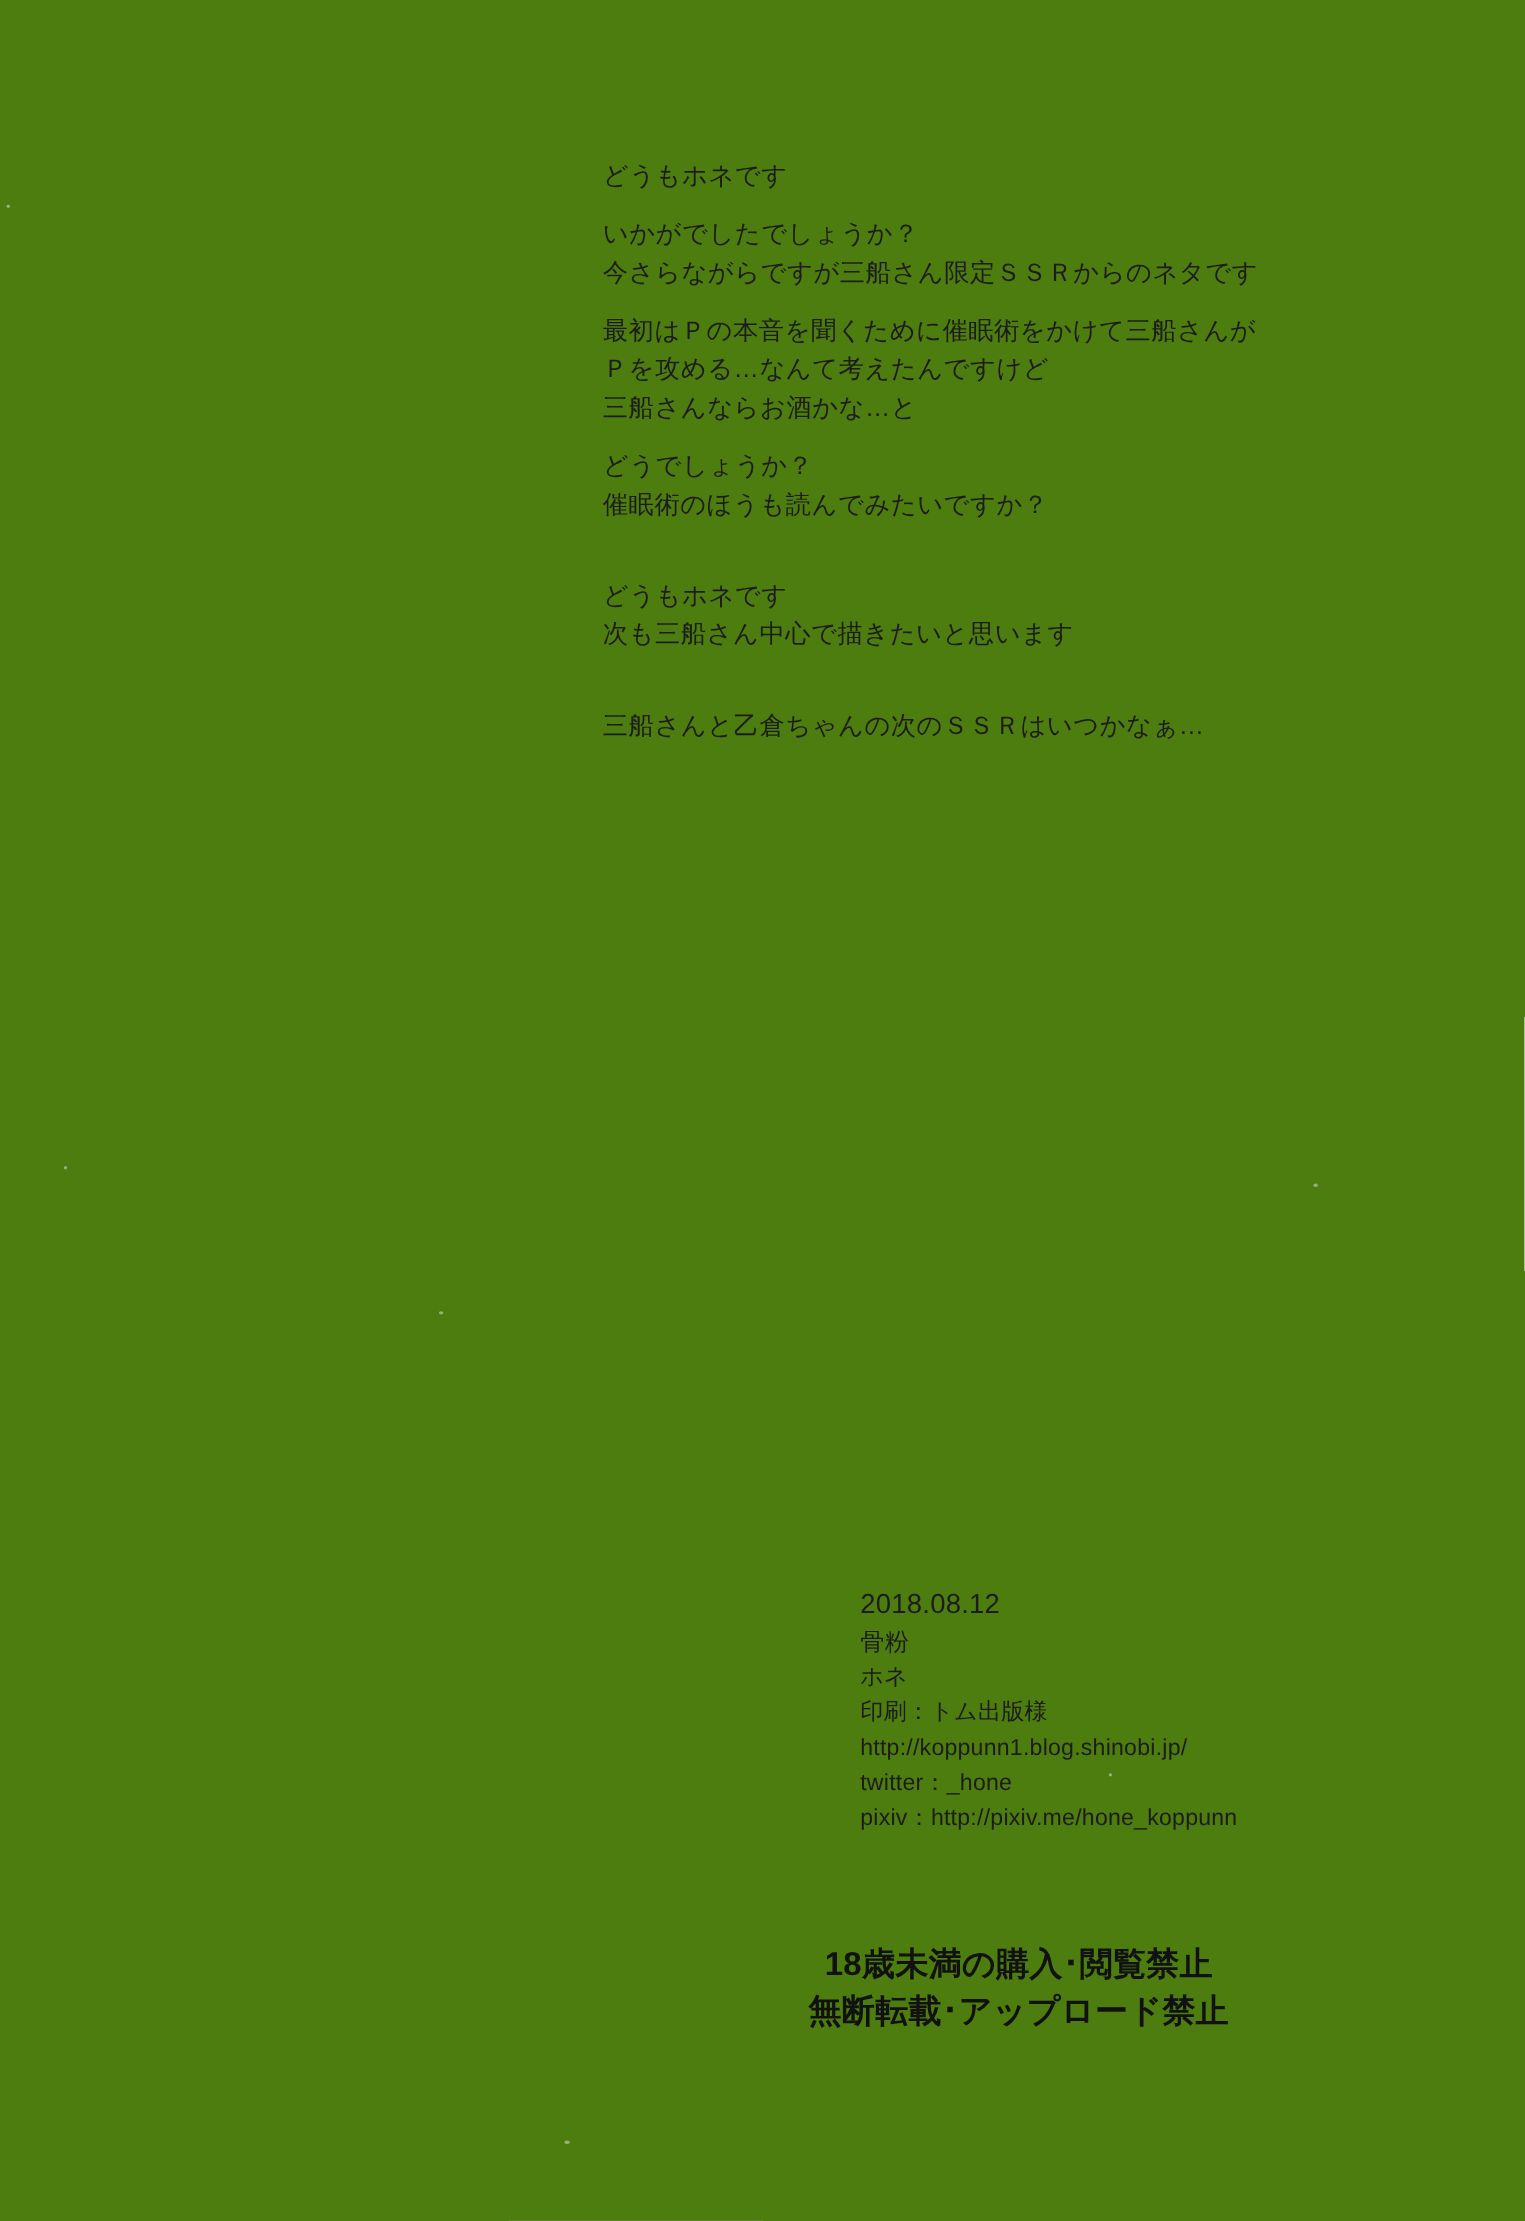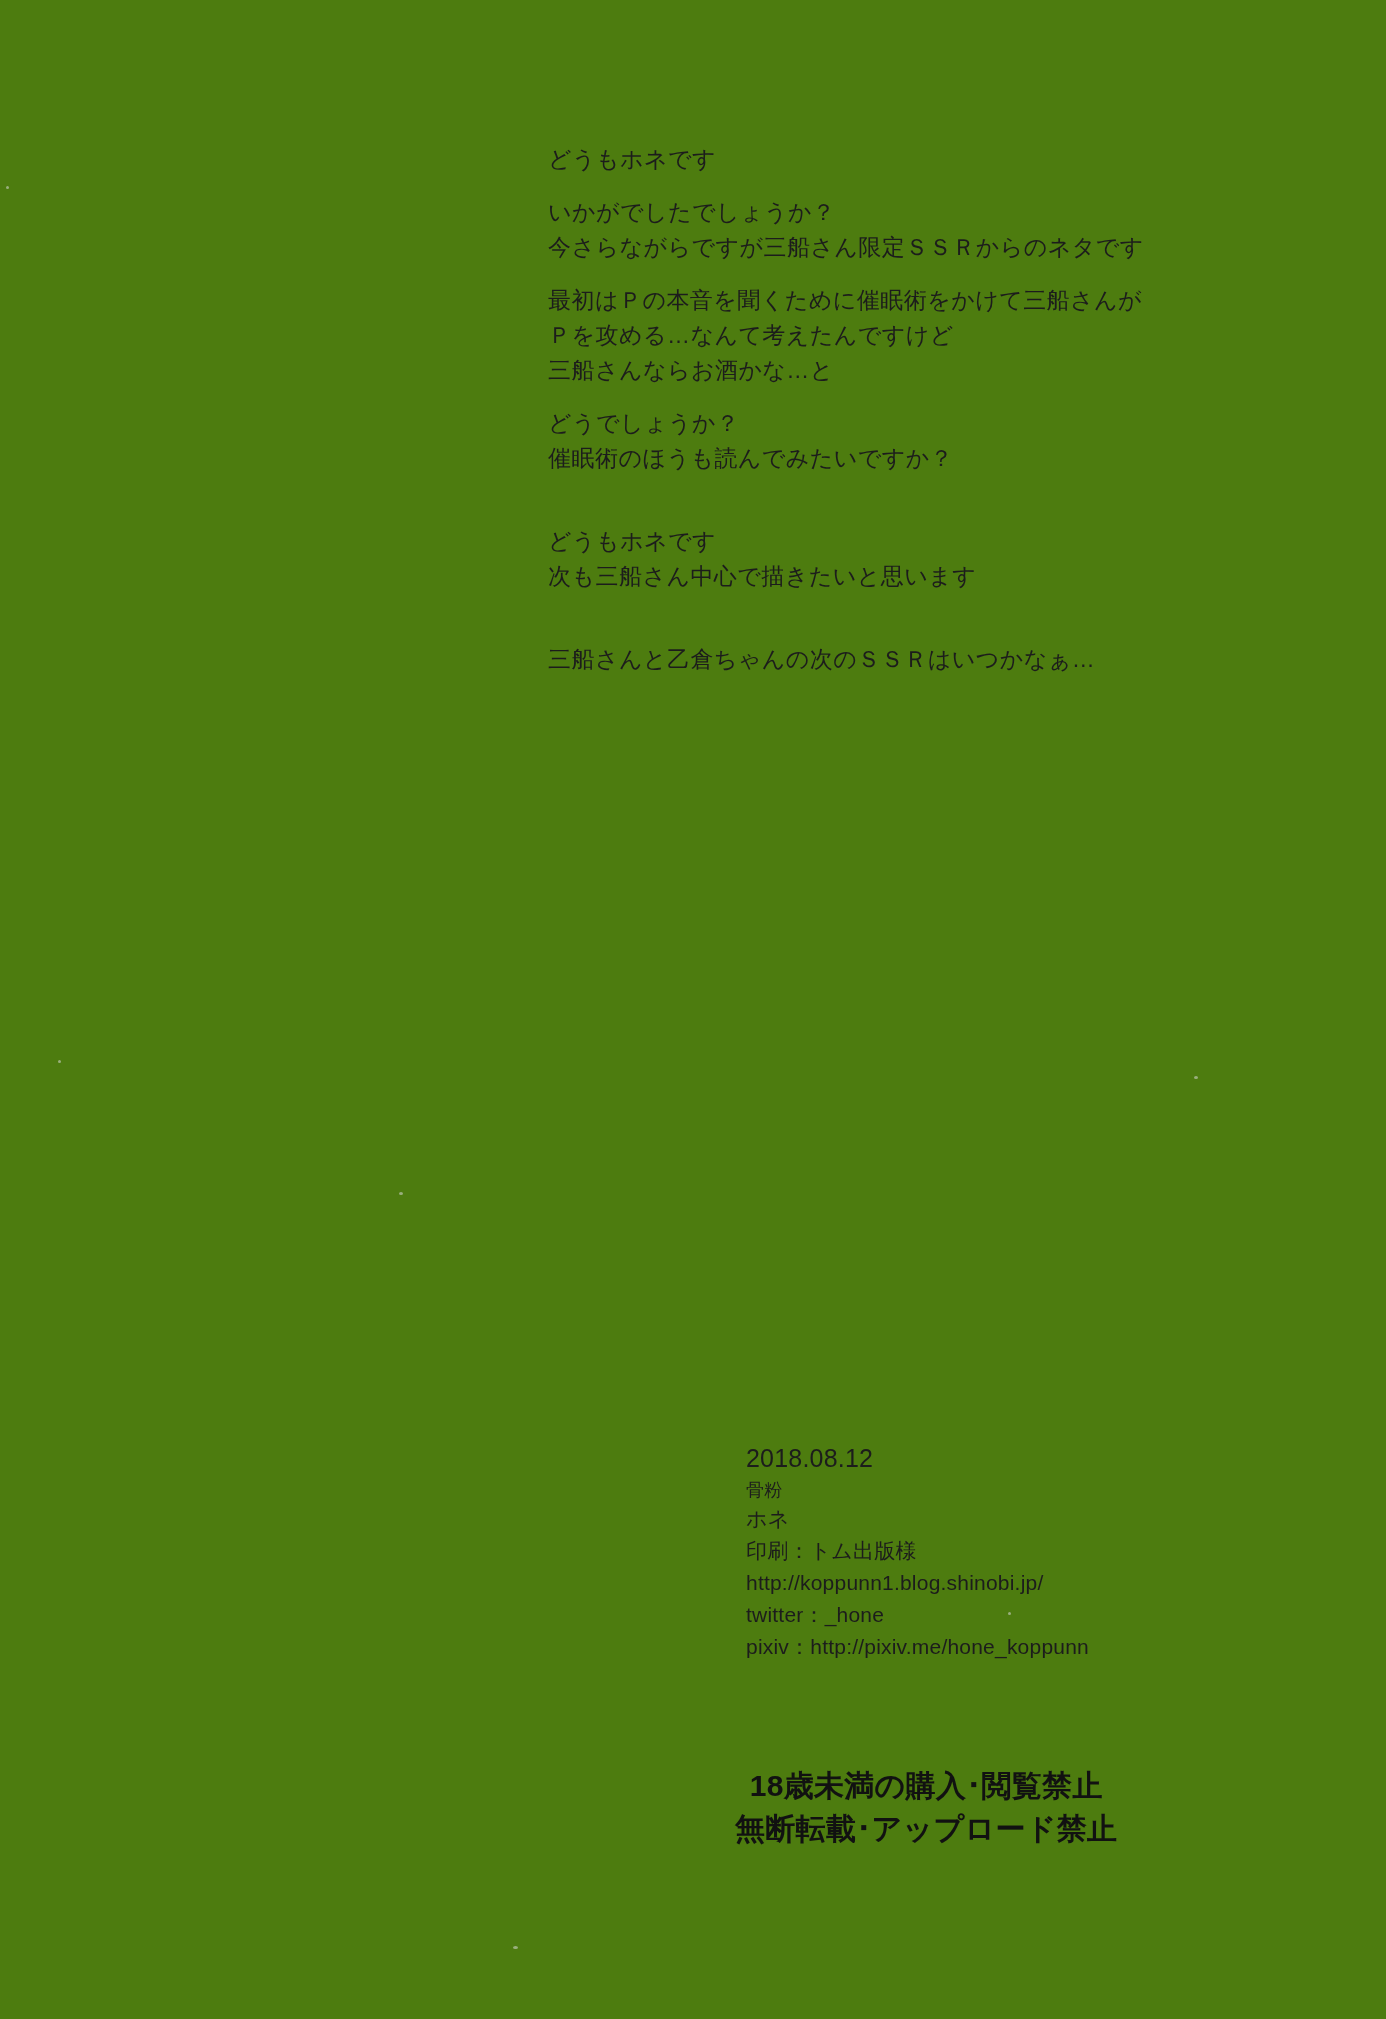--- a/index.html
+++ b/index.html
@@ -47,34 +47,34 @@
     display: block;
     margin-bottom: 12px;
     white-space: pre;
   }
   .para .line:last-child {
     margin-bottom: 0;
   }
 
   .colophon {
     position: absolute;
-    left: 746px;
+    left: 782px;
     top: 1443px;
     font-size: 21px;
     line-height: 1.52;
     color: #1c1c1c;
     letter-spacing: 0.01em;
   }
   .colophon .date {
     font-size: 25px;
     line-height: 1.2;
     margin-bottom: 4px;
   }
   .colophon .small {
-    font-size: 18px;
+    font-size: 22px;
     line-height: 1.45;
   }
   .colophon .row {
     white-space: pre;
   }
 
   .notice {
     position: absolute;
     left: 735px;
     top: 1765px;

